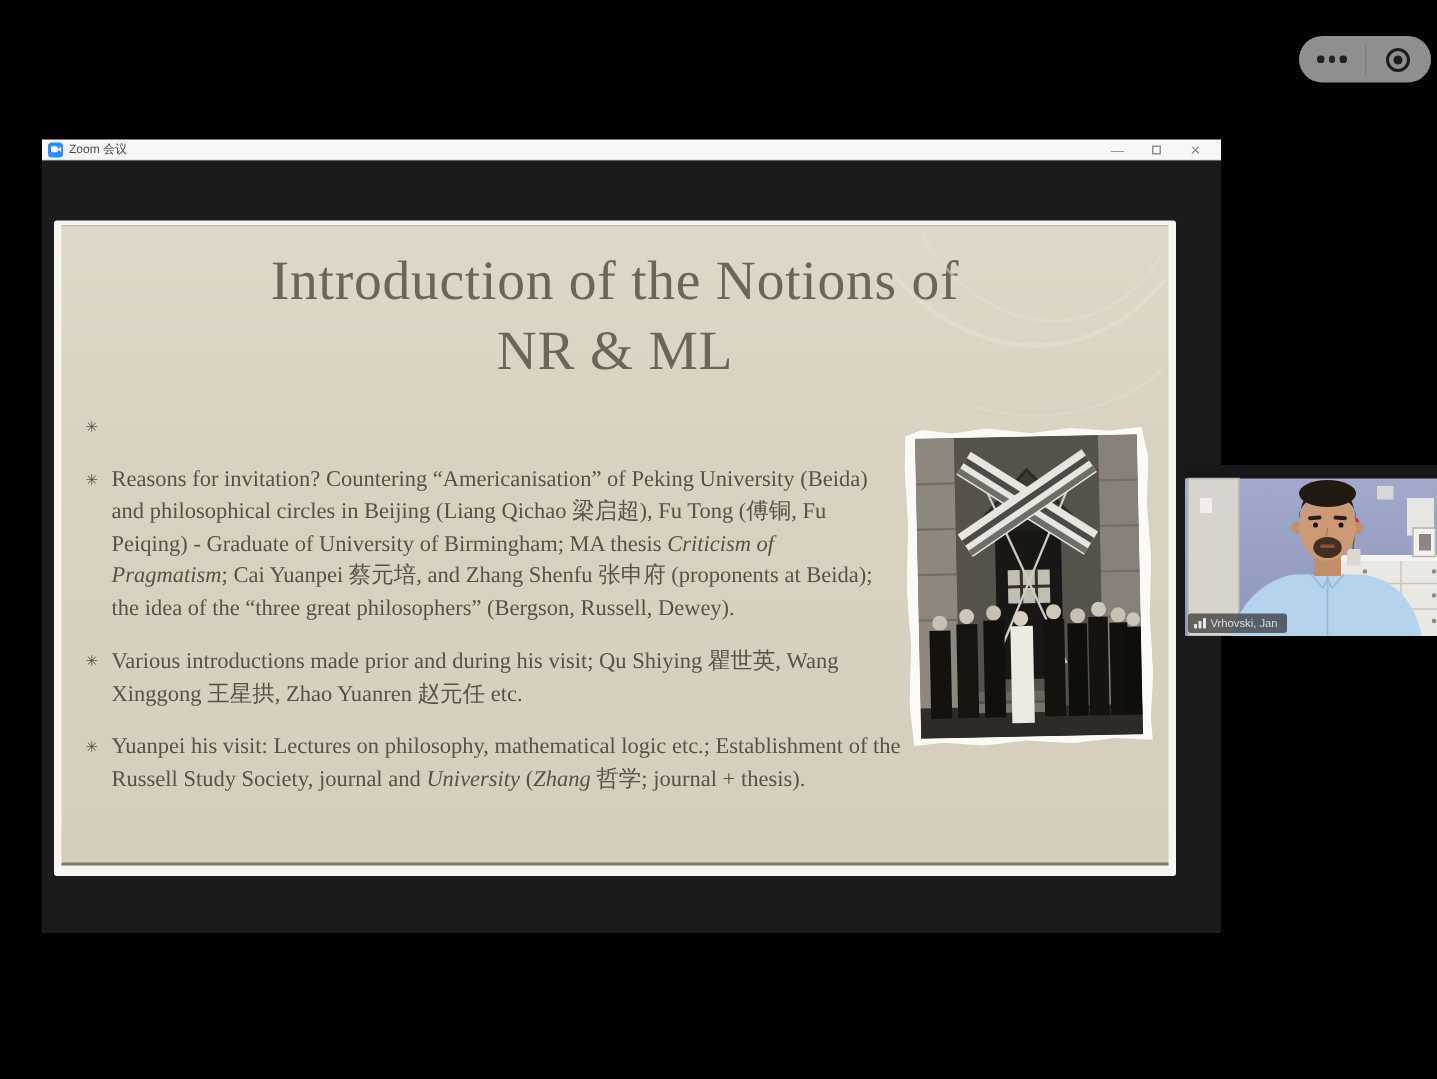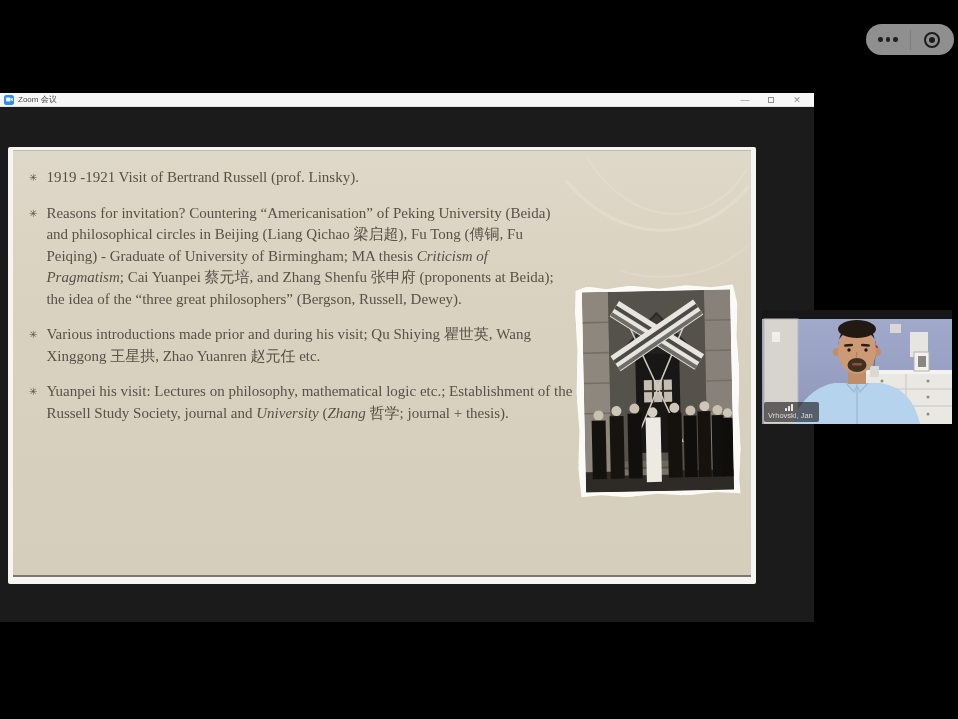--- a/index.html
+++ b/index.html
@@ -11,21 +11,21 @@
               background:#8f8f8f; border-radius:16px; display:flex; align-items:center; }
   .pill-seg { flex:1; display:flex; align-items:center; justify-content:center; height:100%; cursor:pointer; }
   .pill-div { width:1px; height:20px; background:#7c7c7c; }
   .dots { display:flex; gap:3px; }
   .dots i { width:4.5px; height:4.5px; background:#212121; border-radius:50%; display:block; }
   .target { width:16px; height:16px; border:2.5px solid #1c1c1c; border-radius:50%;
             display:flex; align-items:center; justify-content:center; }
   .target i { width:6px; height:6px; background:#1c1c1c; border-radius:50%; display:block; }
 
   
-  .zoom-window { position:absolute; top:93px; left:0; width:814px; height:530px; }
+  .zoom-window { position:absolute; top:93px; left:0; width:814px; height:530px;padding-left:28px; }
   .titlebar { height:14px; background:#f7f7f7; display:flex; align-items:center;
               padding:0 4px; border-bottom:1px solid #e3e3e3; }
   .app-icon { width:10px; height:10px; background:#2d8cff; border-radius:2.5px;
               display:flex; align-items:center; justify-content:center; flex:0 0 auto; }
   .win-title { font-size:8px; color:#4a4a4a; margin-left:4px; line-height:14px; }
   .tb-spacer { flex:1; }
   .win-btn { width:26px; height:13px; display:flex; align-items:center; justify-content:center;
              color:#8f8f8f; font-size:9px; cursor:pointer; }
   .max-box { width:6px; height:6px; border:1px solid #8f8f8f; display:block; }
 
@@ -57,21 +57,21 @@
                              84% 98.2%, 66% 99.6%, 48% 98.4%, 30% 99.8%, 14% 98.6%, 2% 99.4%,
                              .4% 86%, 1.6% 68%, .2% 50%, 1.4% 30%, .4% 12%);
            padding:6px 8px; }
   .photo svg { width:100%; height:100%; display:block; }
 
   
   .video { position:absolute; left:762px; top:203px; width:190px; height:114px;
            background:#17171a; overflow:hidden; cursor:pointer; }
   .video svg { display:block; width:190px; height:114px; }
   .nametag { position:absolute; left:2px; bottom:2px; display:flex; align-items:center;
-             background:rgba(25,25,28,.62); border-radius:2px; padding:2px 6px 2px 4px;flex-direction:column; }
+             background:rgba(25,25,28,.62); border-radius:2px; padding:2px 6px 2px 4px; }
   .nametag .bars { display:flex; align-items:flex-end; gap:1px; margin-right:3px; }
   .nametag .bars i { width:2px; background:#e8e8e8; display:block; border-radius:.5px; }
   .nametag .bars i:nth-child(1){height:3px} .nametag .bars i:nth-child(2){height:5px}
   .nametag .bars i:nth-child(3){height:7px}
   .nametag span.nm { font-size:7.5px; color:#ddd; line-height:9px; }
 </style>
 </head>
 <body>
 
 <div class="sys-pill">
@@ -110,25 +110,28 @@
   <div class="win-content">
 
     <div class="slide-frame">
       <div class="slide-paper">
         <svg class="flourish" width="190" height="150" viewBox="0 0 190 150">
           <path d="M5 30 C 60 95, 140 95, 188 35" fill="none" stroke="#e9e3d4" stroke-width="3"></path>
           <path d="M25 5 C 70 80, 150 80, 186 18" fill="none" stroke="#e6e0d1" stroke-width="2"></path>
           <path d="M60 120 C 110 135, 160 120, 186 95" fill="none" stroke="#e3ddcd" stroke-width="2"></path>
         </svg>
 
+        <div class="slide-title">
+          <div>Introduction of the Notions of</div>
+          <div>NR &amp; ML</div>
+        </div>
 
         <ul class="bullets">
             <li>
               <span class="bglyph">✳</span>
-              <span class="btext"><span>1919 -1921 Visit of Bertrand Russell (prof. Linsky).</span></span>
             </li>
             <li>
               <span class="bglyph">✳</span>
               <span class="btext"><span>Reasons for invitation? Countering “Americanisation” of Peking University (Beida) and philosophical circles in Beijing (Liang Qichao 梁启超), Fu Tong (傅铜, Fu Peiqing) - Graduate of University of Birmingham; MA thesis </span><em>Criticism of Pragmatism</em><span>; Cai Yuanpei 蔡元培, and Zhang Shenfu 张申府 (proponents at Beida); the idea of the “three great philosophers” (Bergson, Russell, Dewey).</span></span>
             </li>
             <li>
               <span class="bglyph">✳</span>
               <span class="btext"><span>Various introductions made prior and during his visit; Qu Shiying 瞿世英, Wang Xinggong 王星拱, Zhao Yuanren 赵元任 etc.</span></span>
             </li>
             <li>

